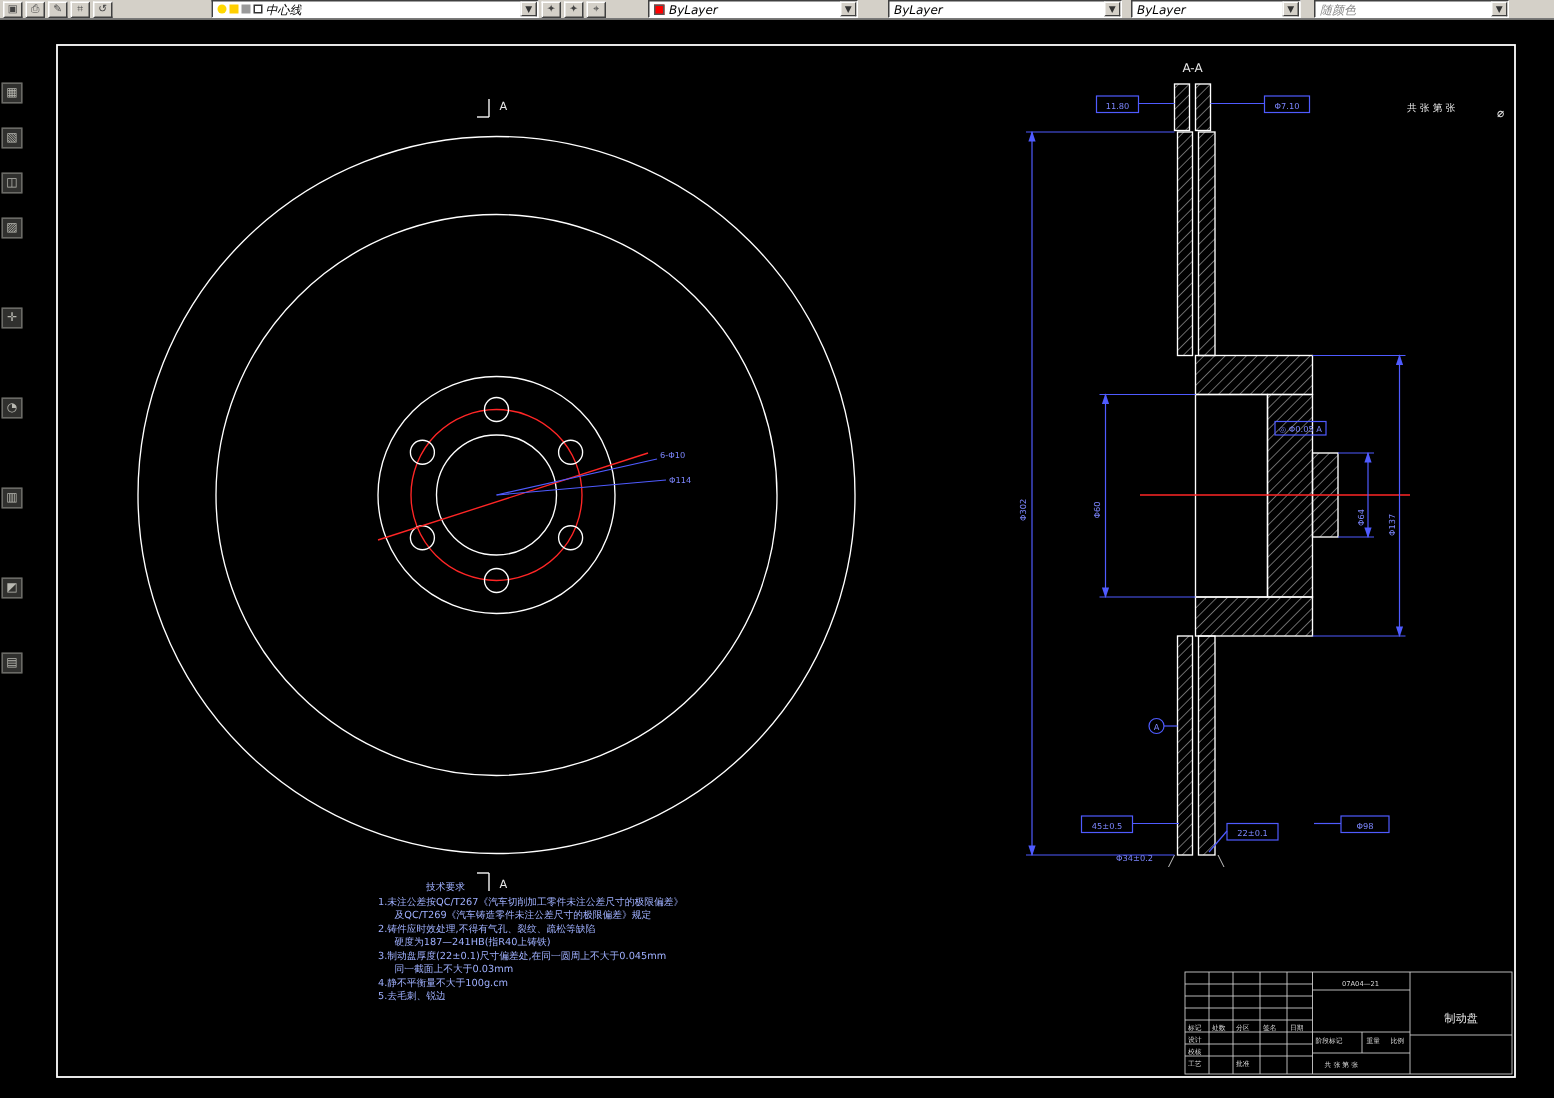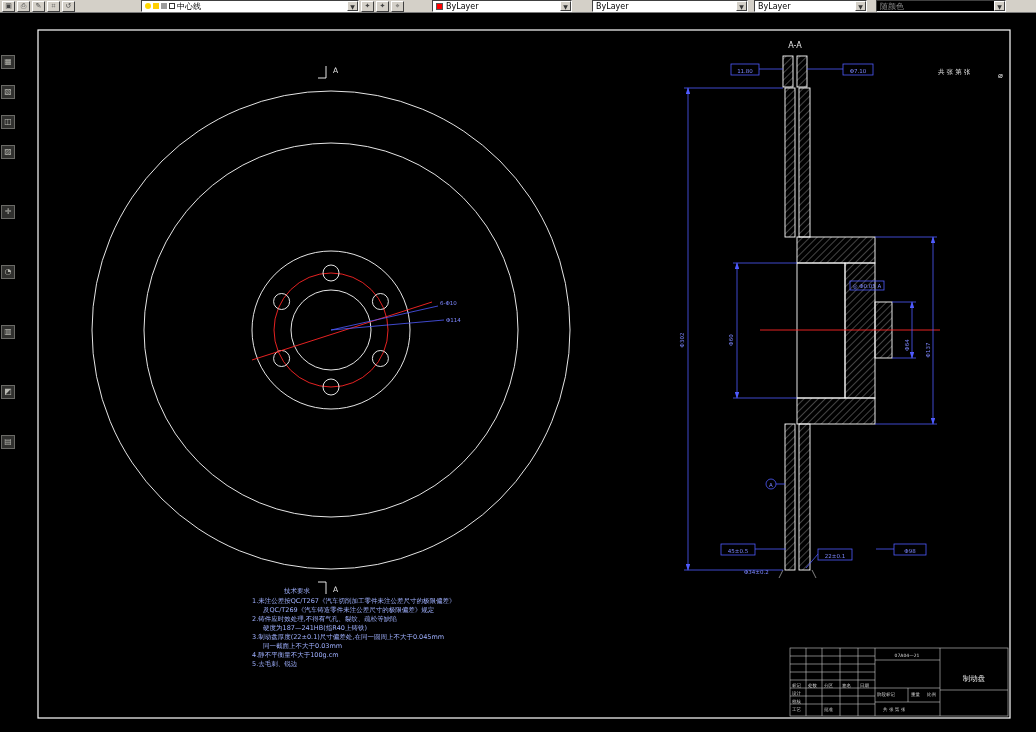--- a/index.html
+++ b/index.html
@@ -8,25 +8,25 @@
   
   .toolbar { position:absolute; top:0; left:0; width:1036px; height:13px;
              background:#d4d0c8; border-bottom:1px solid #7a7a7a;
              display:flex; align-items:center; gap:2px; padding:0 2px; z-index:9; }
   .tb-btn { width:13px; height:11px; background:#d4d0c8; flex:0 0 auto;
             border:1px solid; border-color:#fff #404040 #404040 #fff;
             font-size:7px; line-height:9px; text-align:center; color:#444; }
   .spacer { flex:0 0 auto; height:1px; }
   .combo { height:12px; background:#fff; border:1px solid;
            border-color:#404040 #fff #fff #404040; display:flex; align-items:center;
-           font-size:8px; color:#000; padding-left:3px; flex:0 0 auto; overflow:hidden; }
+           font-size:8px; color:#000; padding-left:3px; flex:0 0 auto; overflow:hidden;font-style:italic; }
   .combo .arrow { margin-left:auto; width:11px; height:10px; background:#d4d0c8;
                   border:1px solid; border-color:#fff #404040 #404040 #fff;
                   font-size:6px; line-height:9px; text-align:center; color:#333; flex:0 0 auto;}
-  .combo.disabled { background:#000000; color:#8a8a8a;gap:44px; }
+  .combo.disabled { background:#ffffff; color:#8a8a8a;gap:44px; }
   .swatch { width:7px; height:7px; background:#ff0000; border:1px solid #555; margin-right:3px; flex:0 0 auto;}
   .mini { width:6px; height:6px; margin-right:2px; flex:0 0 auto; }
   .mini.bulb { background:#ffd800; border-radius:50%; }
   .mini.sun  { background:#ffcf00; }
   .mini.lock { background:#9a9a9a; }
   .mini.chip { background:#fff; border:1px solid #333; }
   
   .side-tool { position:absolute; left:1px; width:14px; height:14px; background:#30302e;
                border:1px solid #6a6a66; color:#b9b9b2; font-size:8px; line-height:12px;
                text-align:center; z-index:8; }

